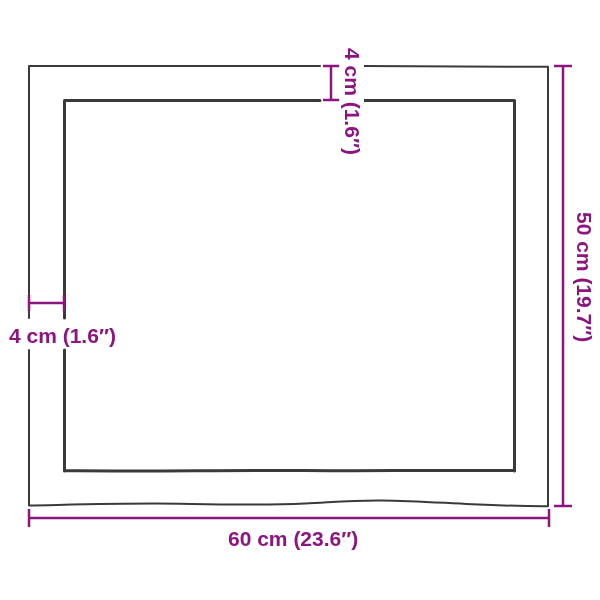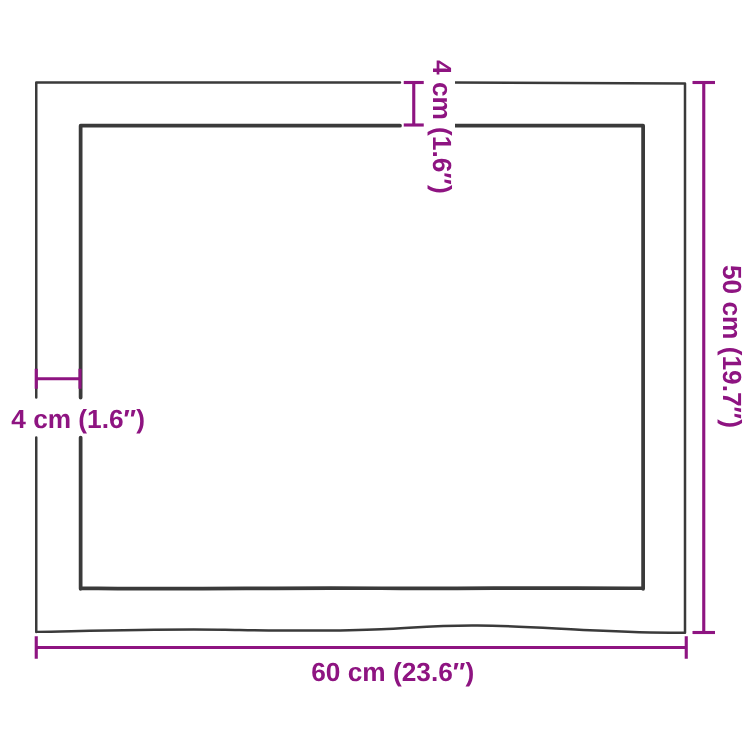--- a/index.html
+++ b/index.html
@@ -30,21 +30,21 @@
     background: #ffffff;
     padding: 0 2px;
   }
   .rot90 {
     transform: rotate(90deg);
     transform-origin: 0 0;
   }
   #label-top    { left: 364px; top: 46px; }
   #label-right  { left: 596px; top: 210px; }
   #label-left   { left: 7px;   top: 324px; }
-  #label-bottom { left: 247px; top: 527px; }
+  #label-bottom { left: 226px; top: 527px; }
 </style>
 </head>
 <body>
 
 <div id="stage">
 
   <svg width="600" height="600" viewBox="0 0 600 600">
 
     <g fill="none" stroke="#3a3a3a" stroke-linecap="round">
       <path stroke-width="2" d="M29,66 H320 M362,66 L548,66.8

